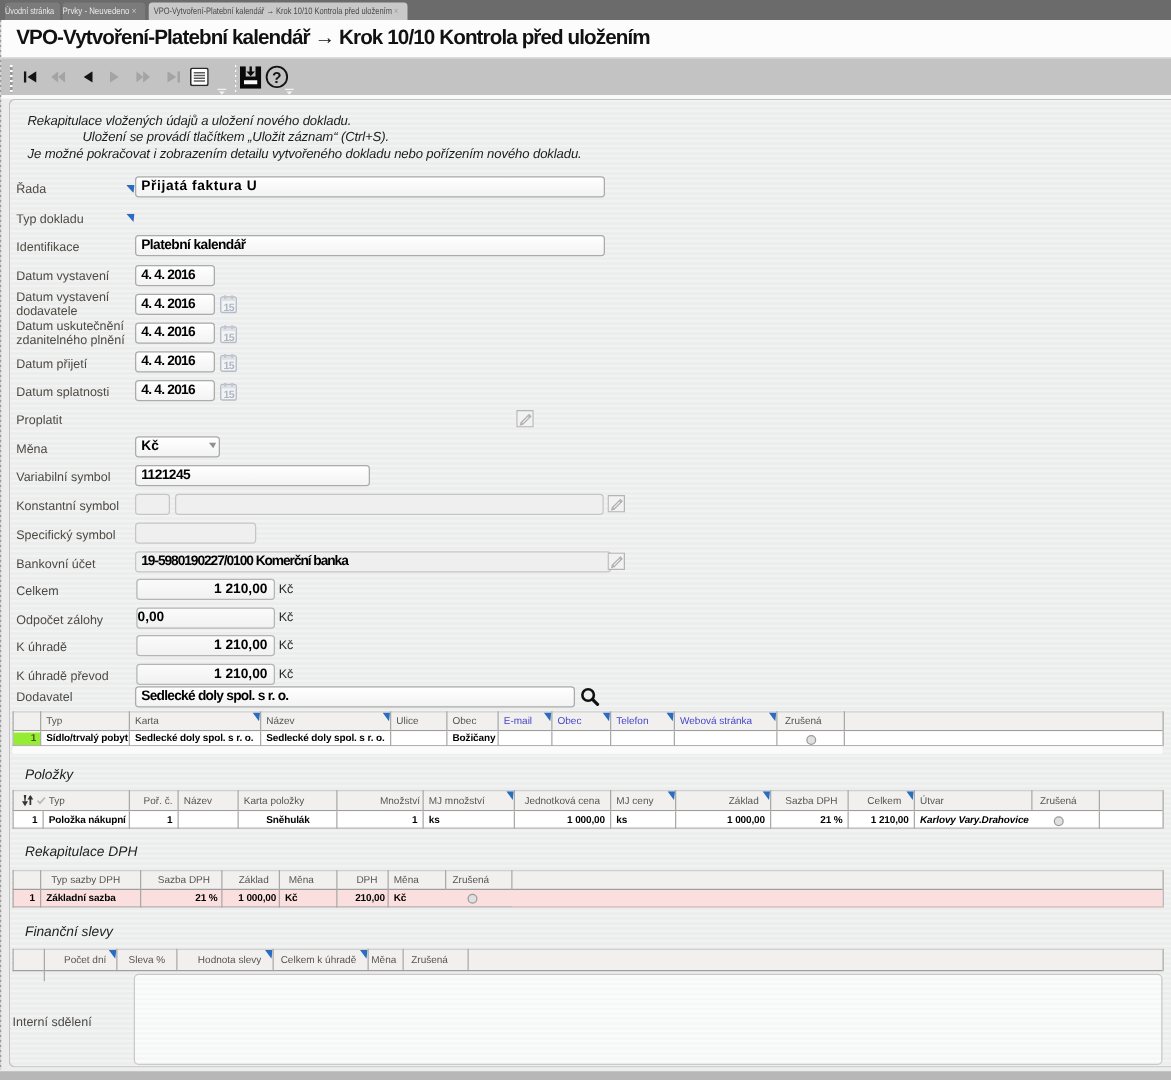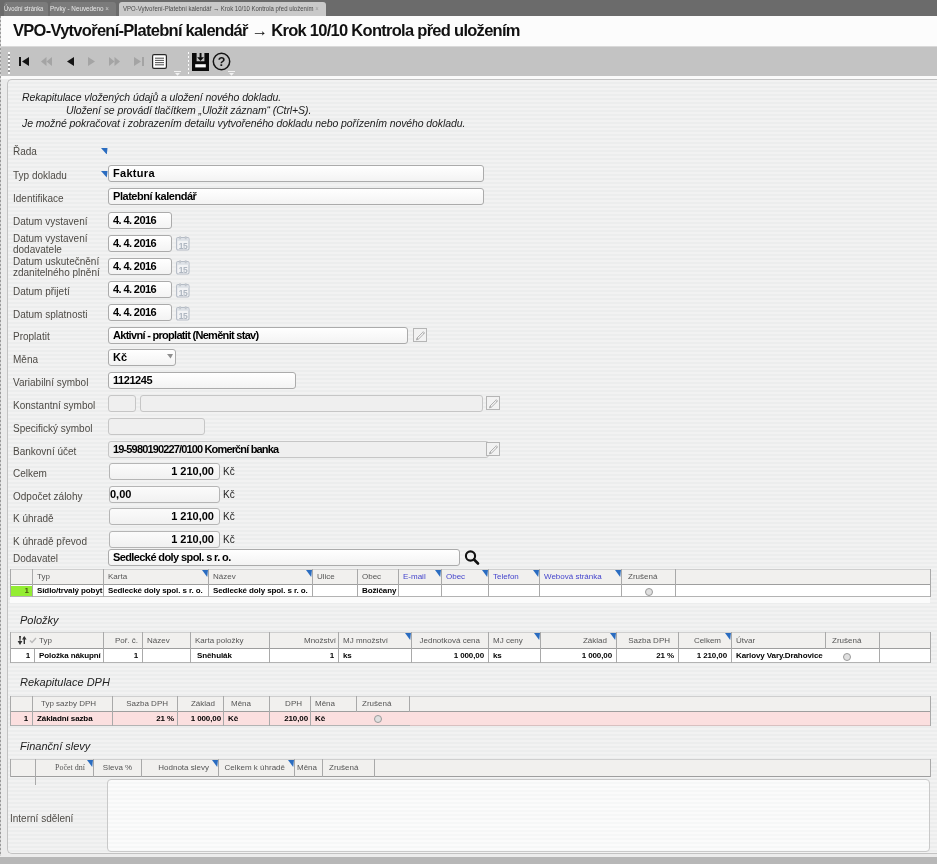--- a/index.html
+++ b/index.html
@@ -100,25 +100,25 @@
 <div class="abs" style="left:0;top:16px;width:1px;height:840px;background:repeating-linear-gradient(180deg,#9a9a9a 0 2px,#d5d5d5 2px 4px);"></div>
 <div id="panel"></div>
 <div id="bottombar"></div>
 <div class="it" style="left:22px;top:91px;">Rekapitulace vložených údajů a uložení nového dokladu.</div>
 <div class="it" style="left:22px;top:104px;margin-left:44px;">Uložení se provádí tlačítkem „Uložit záznam“ (Ctrl+S).</div>
 <div class="it" style="left:22px;top:117px;">Je možné pokračovat i zobrazením detailu vytvořeného dokladu nebo pořízením nového dokladu.</div>
 <div class="lbl" style="left:13px;top:146px;">Řada</div>
 <svg class="abs" style="left:101px;top:147.5px" width="6.5" height="6.5">
       <polygon points="0,0 6.5,0 5.8,6.5" fill="#2a6cc0"></polygon>
     </svg>
+<div class="fld" style="left:108px;top:141px;width:376px;padding-left:4px;letter-spacing:0.5px;">Přijatá faktura U</div>
 <div class="lbl" style="left:13px;top:170px;">Typ dokladu</div>
 <svg class="abs" style="left:101px;top:171px" width="6.5" height="6.5">
       <polygon points="0,0 6.5,0 5.8,6.5" fill="#2a6cc0"></polygon>
     </svg>
-<div class="fld" style="left:108px;top:164.5px;width:376px;padding-left:4px;letter-spacing:0.3px;">Faktura</div>
 <div class="lbl" style="left:13px;top:193px;">Identifikace</div>
 <div class="fld" style="left:108px;top:187.5px;width:376px;padding-left:4px;letter-spacing:-0.45px;">Platební kalendář</div>
 <div class="lbl" style="left:13px;top:216px;">Datum vystavení</div>
 <div class="fld" style="left:108px;top:211.5px;width:64px;padding-left:4px;letter-spacing:-0.6px;">4. 4. 2016</div>
 <div class="lbl" style="left:13px;top:232.5px;">Datum vystavení
 dodavatele</div>
 <div class="fld" style="left:108px;top:234.5px;width:64px;padding-left:4px;letter-spacing:-0.6px;">4. 4. 2016</div>
 <svg class="abs" style="left:176px;top:236px" width="14" height="15">
       <rect x="0.6" y="1.6" width="12.4" height="12.4" rx="1.5" fill="#f2f3f5" stroke="#b5bcc6" stroke-width="1.1"></rect>
       <rect x="1.2" y="2.2" width="11.4" height="2.6" fill="#dde1e7"></rect>
@@ -148,21 +148,20 @@
 <div class="lbl" style="left:13px;top:309px;">Datum splatnosti</div>
 <div class="fld" style="left:108px;top:304px;width:64px;padding-left:4px;letter-spacing:-0.6px;">4. 4. 2016</div>
 <svg class="abs" style="left:176px;top:305.5px" width="14" height="15">
       <rect x="0.6" y="1.6" width="12.4" height="12.4" rx="1.5" fill="#f2f3f5" stroke="#b5bcc6" stroke-width="1.1"></rect>
       <rect x="1.2" y="2.2" width="11.4" height="2.6" fill="#dde1e7"></rect>
       <rect x="3.2" y="0.3" width="1.8" height="3" fill="#c2c7cd"></rect>
       <rect x="8.8" y="0.3" width="1.8" height="3" fill="#c2c7cd"></rect>
       <text x="7" y="12.6" font-size="8.5" fill="#aeb6c0" text-anchor="middle" font-weight="bold" letter-spacing="-0.5">15</text>
     </svg>
 <div class="lbl" style="left:13px;top:331px;">Proplatit</div>
-<div class="fld" style="left:108px;top:326.5px;width:300px;padding-left:4px;letter-spacing:-0.7px;">Aktivní - proplatit (Neměnit stav)</div>
 <svg class="abs" style="left:413px;top:328px" width="14" height="14">
       <rect x="0.5" y="0.5" width="13" height="13" fill="#f2f2f2" stroke="#b5b5b5"></rect>
       <g stroke="#b0b0b0" fill="none" stroke-width="1">
         <path d="M4 10 L9.5 4.5 L10.8 5.8 L5.3 11.3 Z"></path>
         <path d="M9.5 4.5 L10.3 3.7 L11.6 5 L10.8 5.8"></path>
         <path d="M4 10 L3.4 11.9 L5.3 11.3"></path>
       </g>
     </svg>
 <div class="lbl" style="left:13px;top:354px;">Měna</div>
 <div class="fld" style="left:108px;top:349px;width:68px;padding-left:4px;">Kč</div>
@@ -289,29 +288,29 @@
       <polygon points="0,0 6,0 5.2,7" fill="#2a6cc0"></polygon>
     </svg>
 <svg class="abs" style="left:725px;top:633px" width="6" height="7">
       <polygon points="0,0 6,0 5.2,7" fill="#2a6cc0"></polygon>
     </svg>
 <div class="abs" style="left:10px;top:649px;width:920px;height:14px;background:#ffffff;border-bottom:1px solid #b3b3b3;box-sizing:border-box;"></div>
 <div class="td tr" style="left:10px;top:649px;width:24px;height:14px;line-height:13px;background:transparent;">1</div>
 <div class="td tl" style="left:34px;top:649px;width:69px;height:14px;line-height:13px;background:transparent;">Položka nákupní</div>
 <div class="td tr" style="left:103px;top:649px;width:39px;height:14px;line-height:13px;background:transparent;">1</div>
 <div class="td tl" style="left:142px;top:649px;width:48px;height:14px;line-height:13px;background:transparent;"></div>
-<div class="td tl" style="left:190px;top:649px;width:79px;height:14px;line-height:13px;background:transparent;padding-left:6px;">Sněhulák</div>
+<div class="td tl" style="left:190px;top:649px;width:79px;height:14px;line-height:13px;background:transparent;padding-left:22px;">Sněhulák</div>
 <div class="td tr" style="left:269px;top:649px;width:69px;height:14px;line-height:13px;background:transparent;">1</div>
 <div class="td tl" style="left:338px;top:649px;width:73px;height:14px;line-height:13px;background:transparent;">ks</div>
 <div class="td tr" style="left:411px;top:649px;width:77px;height:14px;line-height:13px;background:transparent;">1 000,00</div>
 <div class="td tl" style="left:488px;top:649px;width:52px;height:14px;line-height:13px;background:transparent;">ks</div>
 <div class="td tr" style="left:540px;top:649px;width:76px;height:14px;line-height:13px;background:transparent;">1 000,00</div>
 <div class="td tr" style="left:616px;top:649px;width:62px;height:14px;line-height:13px;background:transparent;">21 %</div>
 <div class="td tr" style="left:678px;top:649px;width:53px;height:14px;line-height:13px;background:transparent;">1 210,00</div>
-<div class="td tl" style="left:731px;top:649px;width:94px;height:14px;line-height:13px;background:transparent;">Karlovy Vary.Drahovice</div>
+<div class="td tl" style="left:731px;top:649px;width:94px;height:14px;line-height:13px;background:transparent;font-style:italic;">Karlovy Vary.Drahovice</div>
 <div class="td tl" style="left:879px;top:649px;width:51px;height:14px;line-height:13px;background:transparent;"></div>
 <div class="abs" style="left:930px;top:649px;width:1px;height:14px;background:#a9a9a9;"></div>
 <span class="abs" style="left:843px;top:653px;width:6px;height:6px;border-radius:50%;background:#e0e0e0;border:1px solid #9a9a9a;"></span>
 <svg class="abs" style="left:17px;top:636px" width="10" height="9">
 <g fill="#333">
         <polygon points="2,0 4,0 3,8 "></polygon>
         <polygon points="0.6,5 5.4,5 3,9"></polygon>
       </g>
 <g fill="#333">
         <rect x="6.6" y="1" width="1.4" height="7"></rect>
@@ -340,21 +339,21 @@
 <div class="td tr" style="left:177px;top:712px;width:46px;height:14px;line-height:13px;background:transparent;padding-right:2px;">1 000,00</div>
 <div class="td tl" style="left:223px;top:712px;width:46px;height:14px;line-height:13px;background:transparent;">Kč</div>
 <div class="td tr" style="left:269px;top:712px;width:41px;height:14px;line-height:13px;background:transparent;padding-right:2px;">210,00</div>
 <div class="td tl" style="left:310px;top:712px;width:46px;height:14px;line-height:13px;background:transparent;">Kč</div>
 <div class="abs" style="left:930px;top:712px;width:1px;height:14px;background:#a9a9a9;"></div>
 <div class="abs" style="left:410px;top:712px;width:520px;height:14px;background:#fbdfdf;border-bottom:1px solid #d8c0c0;box-sizing:border-box;"></div>
 <span class="abs" style="left:374px;top:715px;width:6px;height:6px;border-radius:50%;background:#e0e0e0;border:1px solid #9a9a9a;"></span>
 <div class="hdg" style="left:20px;top:740px;">Finanční slevy</div>
 <div class="abs" style="left:10px;top:759px;width:920px;height:18px;background:#f1f0ee;border-top:1px solid #cfcfcf;border-bottom:1px solid #9e9e9e;box-sizing:border-box;"></div>
 <div class="th tl" style="left:10px;top:759px;width:25px;height:18px;line-height:18px;background:transparent;"></div>
-<div class="th tr" style="left:35px;top:759px;width:58px;height:26px;line-height:18px;background:transparent;padding-right:8px;font-family:Liberation Serif, serif;">Počet dní</div>
+<div class="th tr" style="left:35px;top:759px;width:58px;height:26px;line-height:18px;background:transparent;padding-right:8px;">Počet dní</div>
 <div class="th tc" style="left:93px;top:759px;width:48px;height:18px;line-height:18px;background:transparent;text-align:center;">Sleva %</div>
 <div class="th tr" style="left:141px;top:759px;width:77px;height:18px;line-height:18px;background:transparent;padding-right:9px;">Hodnota slevy</div>
 <div class="th tr" style="left:218px;top:759px;width:76px;height:18px;line-height:18px;background:transparent;padding-right:9px;">Celkem k úhradě</div>
 <div class="th tl" style="left:294px;top:759px;width:28px;height:18px;line-height:18px;background:transparent;padding-left:2px;">Měna</div>
 <div class="th tl" style="left:322px;top:759px;width:52px;height:18px;line-height:18px;background:transparent;padding-left:6px;">Zrušená</div>
 <div class="th tl" style="left:374px;top:759px;width:556px;height:18px;line-height:18px;background:transparent;"></div>
 <div class="abs" style="left:930px;top:759px;width:1px;height:18px;background:#a9a9a9;"></div>
 <svg class="abs" style="left:87px;top:760px" width="6" height="7">
       <polygon points="0,0 6,0 5.2,7" fill="#2a6cc0"></polygon>
     </svg>

